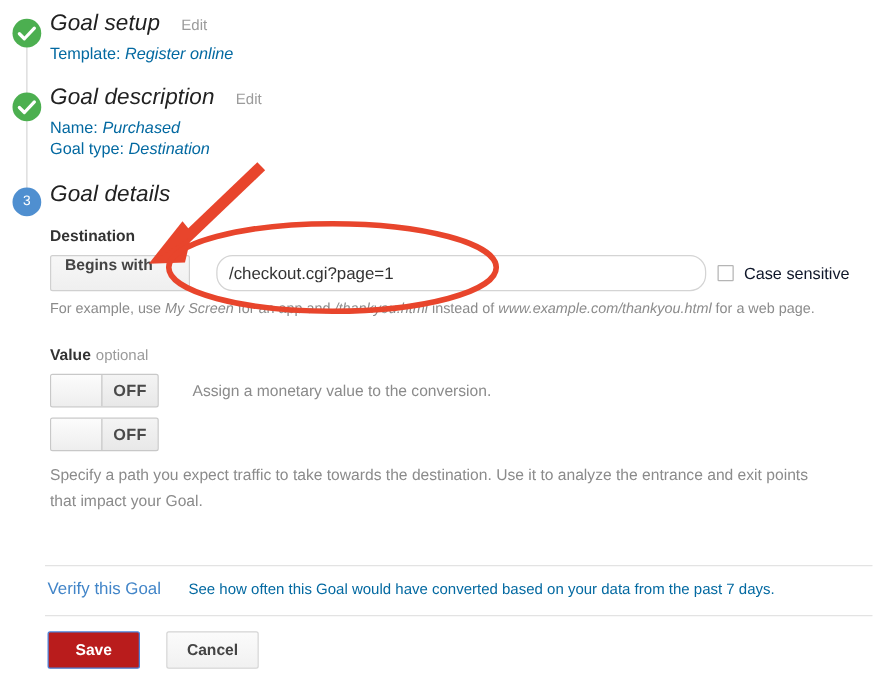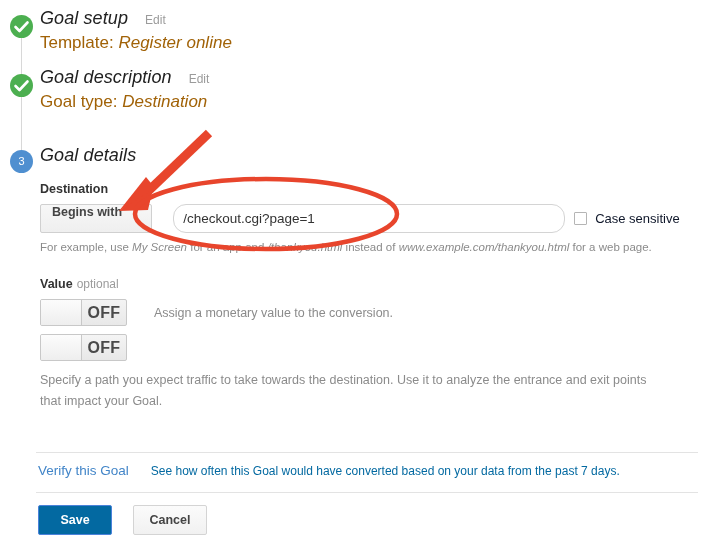--- a/index.html
+++ b/index.html
@@ -81,22 +81,22 @@
     font-weight: normal;
     letter-spacing: 0.1px;
     font-style: italic;
   }
   .edit-link {
     font-size: 12px;
     color: #9b9b9b;
     cursor: pointer;
   }
   .sec-sub {
-    font-size: 17px;
-    color: #a16207;
+    font-size: 13px;
+    color: #0369a1;
     line-height: 17px;
     margin-top: 5px;
   }
   .sec-sub em {
     font-style: italic;
   }
 
   #section-goal-setup { top: 8px; }
   #section-goal-description { top: 67px; }
   #section-goal-details { top: 145px; width: 666px; }
@@ -203,21 +203,21 @@
   .toggle .knob {
     width: 41px;
     height: 25px;
     background: linear-gradient(#fcfcfc, #eeeeee);
     border-right: 1px solid #c8c8c8;
     box-sizing: border-box;
   }
   .toggle .state {
     flex: 1;
     text-align: center;
-    font-size: 16px;
+    font-size: 13px;
     font-weight: bold;
     color: #4a4a4a;
     letter-spacing: 0.3px;
   }
 
   .toggle-row {
     display: flex;
     align-items: center;
   }
   .toggle-desc {
@@ -278,21 +278,21 @@
     font-size: 12.5px;
     font-weight: bold;
     display: flex;
     align-items: center;
     justify-content: center;
     cursor: pointer;
     font-family: "Liberation Sans", sans-serif;
   }
   .btn-save {
     width: 74px;
-    background: #0369a1;
+    background: #b91c1c;
     border: 1px solid #4a82da;
     color: #ffffff;
   }
   .btn-cancel {
     width: 74px;
     background: linear-gradient(#fbfbfb, #f1f1f1);
     border: 1px solid #d4d4d4;
     color: #444444;
   }
 
@@ -335,20 +335,24 @@
       <em>Register online</em>
     </div>
   </div>
 
   <div class="section" id="section-goal-description">
     <div class="sec-head">
       <span class="sec-title">Goal description</span>
       <span class="edit-link">Edit</span>
     </div>
     <div class="sec-sub">
+      <div>
+        <span>Name:</span>
+        <em>Purchased</em>
+      </div>
       <div>
         <span>Goal type:</span>
         <em>Destination</em>
       </div>
     </div>
   </div>
 
   <div class="section" id="section-goal-details">
     <div class="sec-head">
       <span class="sec-title">Goal details</span>

